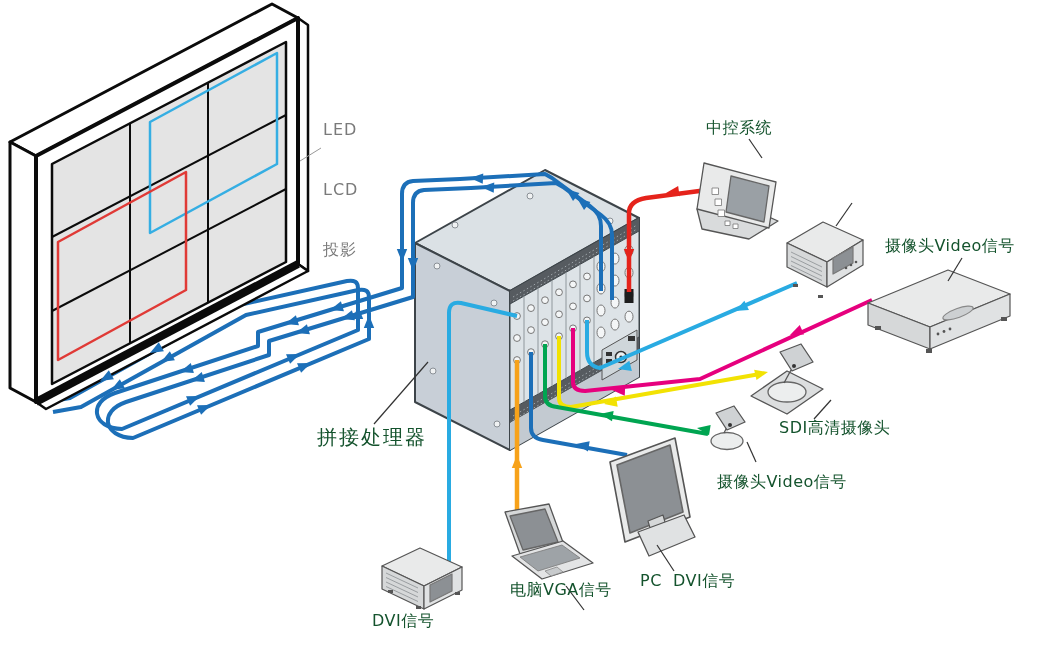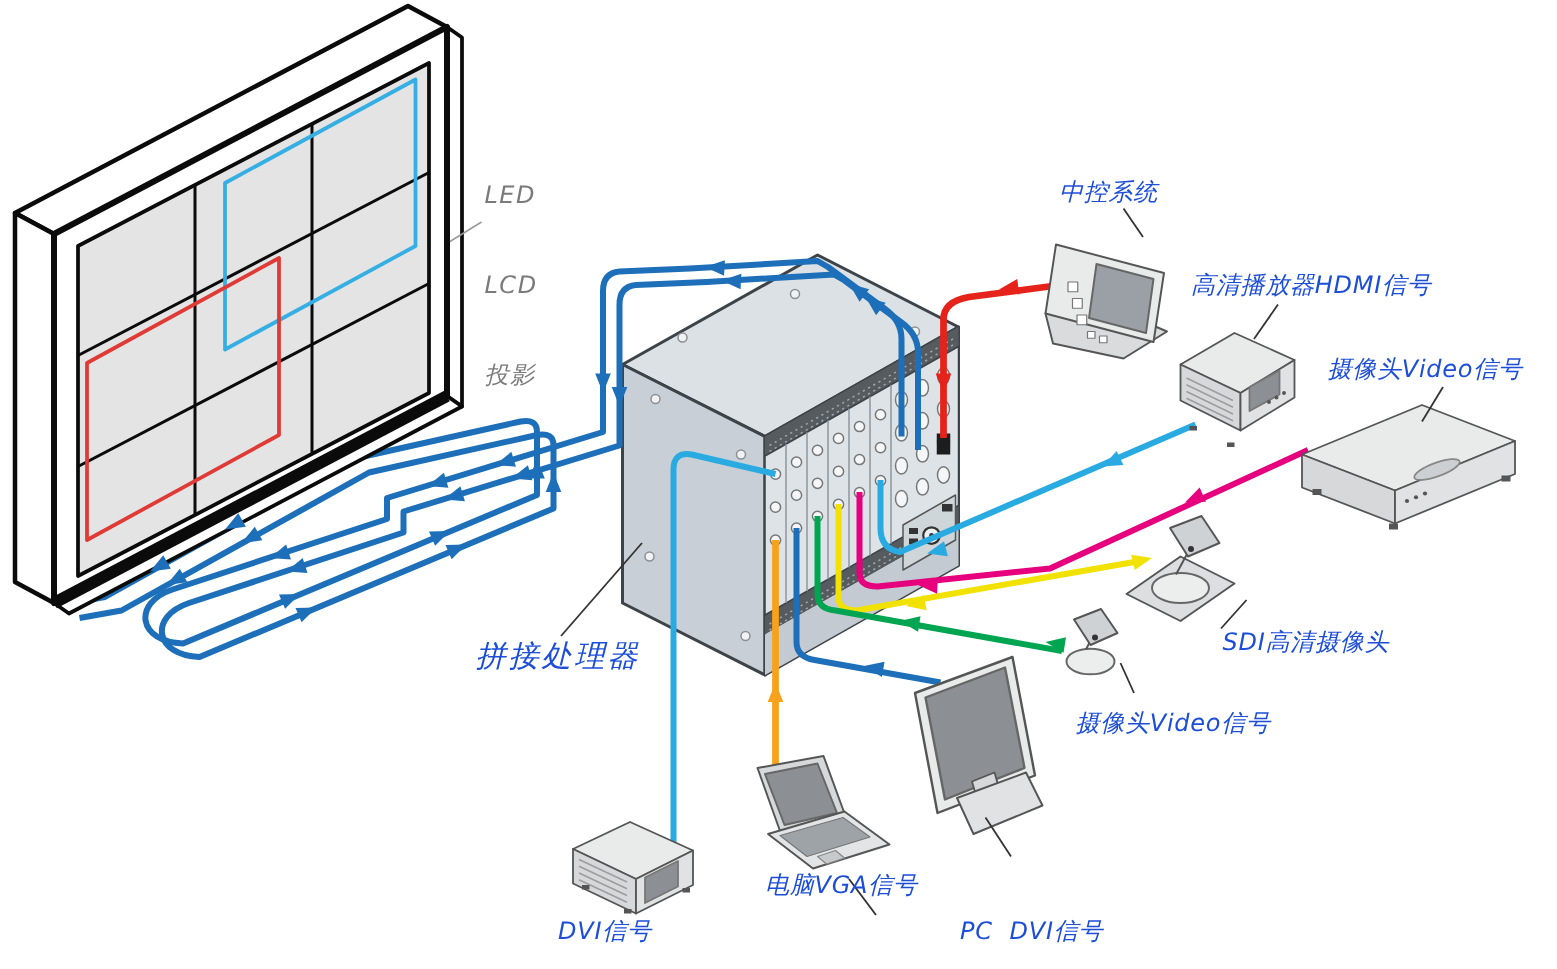--- a/index.html
+++ b/index.html
@@ -1,19 +1,19 @@
 <!DOCTYPE html>
 <html style="--c-blue: #1c6fb8; --c-cyan: #29abe2; --c-red: #e5231b; --c-magenta: #e6007e; --c-yellow: #f2e203; --c-green: #00a551; --c-orange: #f7a21a; --c-wallblue: #35aee3; --c-wallred: #e03a36;"><head>
 <meta charset="utf-8">
 <style>
   html,body{margin:0;padding:0;background:#fff;}
   body{font-family:"DejaVu Sans","Liberation Sans",sans-serif;}
-  .stage{position:relative;width:1038px;height:646px;background:#ffffff;overflow:hidden;font-style:italic;}
+  .stage{position:relative;width:1038px;height:646px;background:#ffffff;overflow:hidden;}
   .stage svg{position:absolute;left:0;top:0;}
-  .lbl{position:absolute;color:#1d4ed8;font-size:16px;letter-spacing:0.5px;white-space:pre;line-height:1.25;}
+  .lbl{position:absolute;color:#14532d;font-size:16px;letter-spacing:0.5px;white-space:pre;line-height:1.25;}
   .lbl.gray{color:#7a7a7a;letter-spacing:1px;}
   .lbl.big{font-size:20px;letter-spacing:2px;}
   .wall-lines span{display:block;}
 </style>
 </head>
 <body>
 
 <div class="stage">
 <svg width="1038" height="646" viewBox="0 0 1038 646">
 
@@ -276,20 +276,19 @@
   </g>
 </svg>
 
   <div class="lbl gray wall-lines" style="left:323px;top:80px;">
     <span>LED</span>
     <span>LCD</span>
     <span>投影</span>
   </div>
   <div class="lbl big" style="left:317px;top:425px;">拼接处理器</div>
   <div class="lbl" style="left:706px;top:118px;">中控系统</div>
-  <div class="lbl" style="left:794px;top:180px;">高清播放器HDMI信号</div>
   <div class="lbl" style="left:885px;top:236px;">摄像头Video信号</div>
-  <div class="lbl" style="left:779px;top:418px;margin-left:36px;">SDI高清摄像头</div>
+  <div class="lbl" style="left:779px;top:418px;">SDI高清摄像头</div>
   <div class="lbl" style="left:717px;top:472px;">摄像头Video信号</div>
-  <div class="lbl" style="left:640px;top:571px;margin-top:40px;">PC  DVI信号</div>
+  <div class="lbl" style="left:640px;top:571px;">PC  DVI信号</div>
   <div class="lbl" style="left:510px;top:580px;">电脑VGA信号</div>
   <div class="lbl" style="left:372px;top:611px;">DVI信号</div>
 </div>
 
 </body></html>

